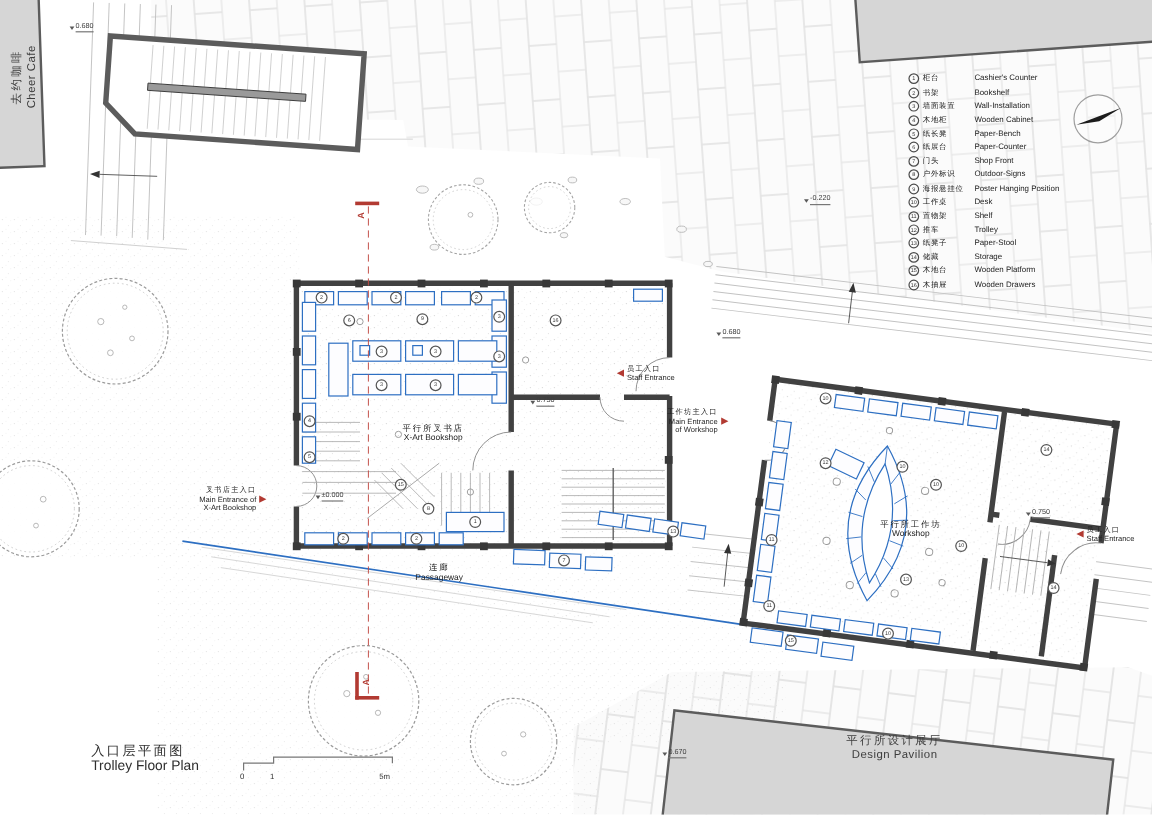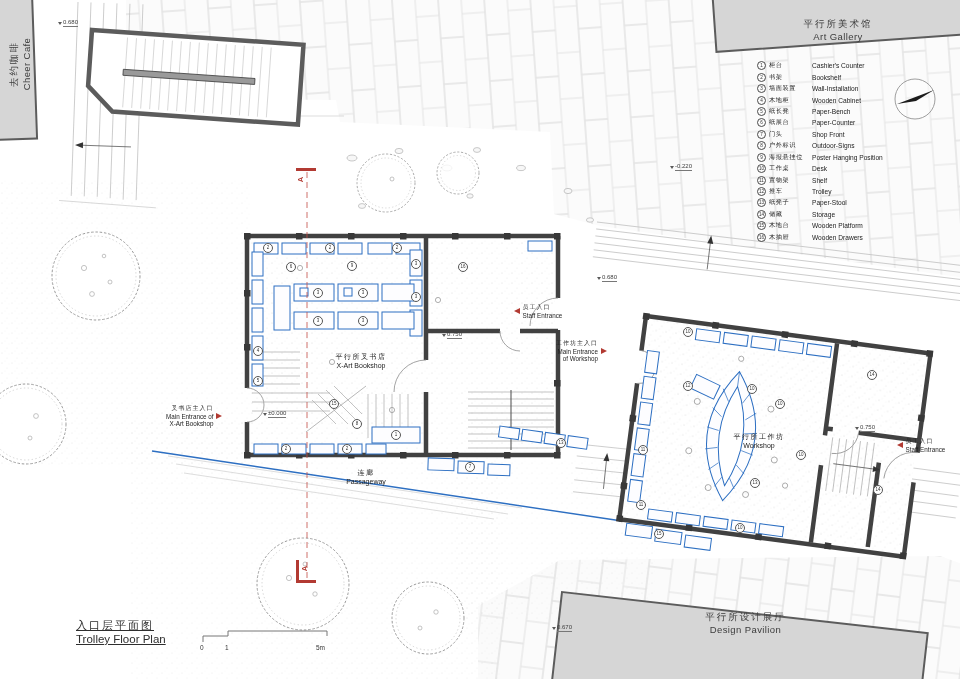--- a/index.html
+++ b/index.html
@@ -389,43 +389,39 @@
     <polygon points="897,104 934,90 916,101" fill="#1c1c1c"></polygon>
   </g>
 
   <path d="M203,642 L203,636 L228,636 L228,631 L327,631 L327,636" stroke="#777" stroke-width="1" fill="none"></path>
 </svg>
 
 <div class="blocklabel rot90" style="left:-45px;top:52px;width:130px;">
   <span class="zh">去约咖啡</span>
   <span class="en">Cheer Cafe</span>
 </div>
-<div class="blocklabel" style="left:757px;top:18px;width:162px;">
-  <span class="zh">平行所美术馆</span>
-  <span class="en">Art Gallery</span>
-</div>
 <div class="blocklabel" style="left:663px;top:611px;width:165px;">
   <span class="zh">平行所设计展厅</span>
   <span class="en">Design Pavilion</span>
 </div>
 
 <div class="maplabel" style="left:315px;top:352px;width:92px;">
   <span class="zh">平行所叉书店</span>
   <span class="en">X-Art Bookshop</span>
 </div>
 <div class="maplabel" style="left:715px;top:432px;width:88px;">
   <span class="zh">平行所工作坊</span>
   <span class="en">Workshop</span>
 </div>
 <div class="maplabel" style="left:335px;top:468px;width:62px;">
   <span class="zh">连廊</span>
   <span class="en">Passageway</span>
 </div>
 
-<div class="title" style="left:76px;top:618px;text-decoration:underline;">
+<div class="title" style="left:76px;top:618px;">
   <span class="zh">入口层平面图</span>
   <span class="en">Trolley Floor Plan</span>
 </div>
 
 <span class="sblabel" style="left:200px;top:644px;">0</span>
 <span class="sblabel" style="left:225px;top:644px;">1</span>
 <span class="sblabel" style="left:316px;top:644px;">5m</span>
 
 <span class="seclabel" style="left:298px;top:175px;">A</span>
 <span class="seclabel" style="left:302px;top:564px;">A</span>

